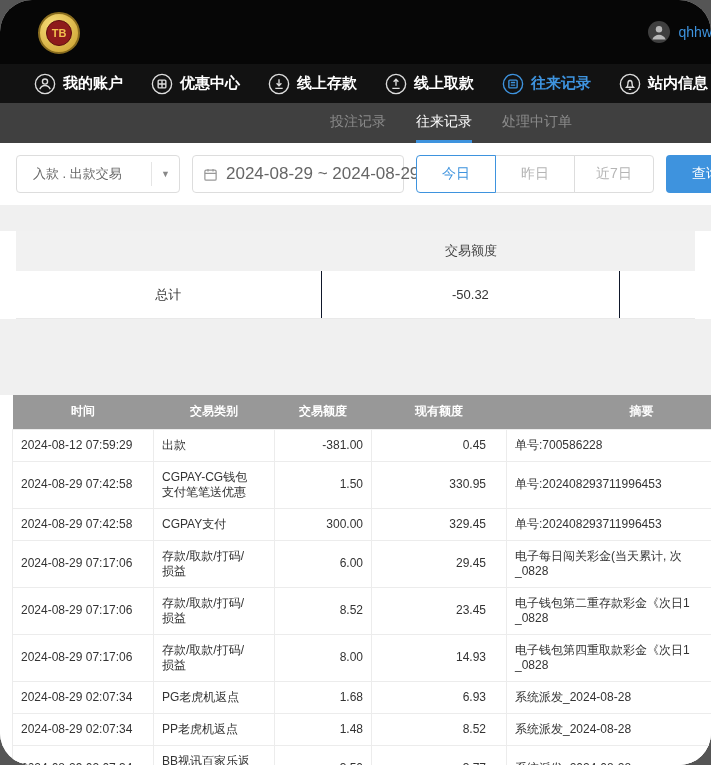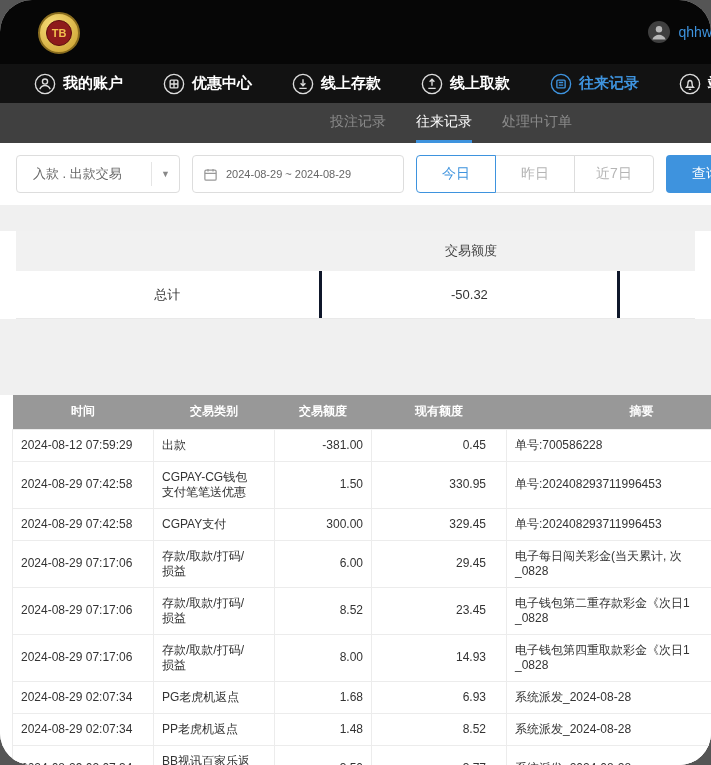--- a/index.html
+++ b/index.html
@@ -18,56 +18,56 @@
   .logo-circle{width:42px;height:42px;border-radius:50%;background:radial-gradient(circle at 35% 30%,#f8dd78,#c99e2c);border:2px solid #8a6d1f;display:flex;align-items:center;justify-content:center;margin-top:2px;}
   .logo-inner{width:26px;height:26px;border-radius:50%;background:#8e1b1b;border:1px solid #5e0f0f;color:var(--gold);font-size:11px;font-weight:bold;display:flex;align-items:center;justify-content:center;}
   .brand-text{display:flex;flex-direction:column;}
   .brand-title{font-size:27px;font-weight:bold;color:var(--gold);letter-spacing:2px;line-height:30px;
     text-shadow:1px 0 #7e1414,-1px 0 #7e1414,0 1px #7e1414,0 -1px #7e1414,1px 1px #7e1414,-1px -1px #7e1414,1px -1px #7e1414,-1px 1px #7e1414;}
   .brand-badge{background:var(--brand-red);color:var(--gold);font-size:8px;font-weight:bold;letter-spacing:6px;padding:2px 4px 2px 10px;border-radius:8px;margin-left:56px;margin-top:1px;white-space:nowrap;}
   .user-area{position:absolute;right:-8px;top:0;height:64px;display:flex;align-items:center;gap:8px;}
   .username{color:var(--accent);font-size:14px;white-space:nowrap;cursor:pointer;}
 
   
-  .mainnav{height:39px;background:#121212;display:flex;align-items:center;padding-left:34px;gap:40px;flex-shrink:0;overflow:hidden;}
+  .mainnav{height:39px;background:#121212;display:flex;align-items:center;padding-left:34px;gap:28px;flex-shrink:0;overflow:hidden;}
   .nav-item{display:flex;align-items:center;gap:7px;color:#fff;font-size:15px;font-weight:bold;flex-shrink:0;cursor:pointer;white-space:nowrap;}
   .nav-icon{width:22px;height:22px;color:#ddd;display:inline-flex;}
   .nav-icon svg{width:22px;height:22px;}
   .nav-item.active{color:var(--accent);}
   .nav-item.active .nav-icon{color:var(--accent);}
 
   
   .subnav{height:40px;background:#404040;display:flex;padding-left:330px;gap:30px;flex-shrink:0;}
   .tab{line-height:37px;height:40px;font-size:14px;color:#8b8b8b;cursor:pointer;white-space:nowrap;}
   .tab.active{color:#fff;border-bottom:3px solid var(--accent);}
 
   
   .filters{height:62px;background:#fff;display:flex;align-items:center;padding:0 16px;gap:12px;flex-shrink:0;}
   .select{width:164px;height:38px;border:1px solid #ddd;border-radius:4px;background:#fff;display:flex;align-items:center;font-size:13px;color:#666;padding-left:16px;cursor:pointer;flex-shrink:0;}
   .caret-zone{margin-left:auto;width:28px;height:24px;display:flex;align-items:center;justify-content:center;border-left:1px solid #e5e5e5;color:#888;font-size:9px;}
-  .datebox{width:212px;height:38px;border:1px solid #ddd;border-radius:4px;background:#fff;display:flex;align-items:center;gap:8px;font-size:11px;color:#666;padding:0 10px;cursor:pointer;flex-shrink:0;white-space:nowrap;}
+  .datebox{width:212px;height:38px;border:1px solid #ddd;border-radius:4px;background:#fff;display:flex;align-items:center;gap:8px;font-size:17px;color:#666;padding:0 10px;cursor:pointer;flex-shrink:0;white-space:nowrap;}
   .cal-icon{display:inline-flex;color:#999;}
   .quick{display:flex;flex-shrink:0;}
   .qbtn{width:80px;height:38px;border:1px solid #ddd;background:#fff;color:#b5b5b5;font-size:14px;cursor:pointer;position:relative;}
   .qbtn + .qbtn{margin-left:-1px;}
   .qbtn:first-child{border-radius:4px 0 0 4px;}
   .qbtn:last-child{border-radius:0 4px 4px 0;}
   .qbtn.active{border-color:var(--accent);color:var(--accent);z-index:1;}
   .search-btn{width:80px;height:38px;background:var(--accent);color:#fff;font-size:14px;border:none;border-radius:4px;cursor:pointer;flex-shrink:0;}
 
   .gap1{height:26px;background:#f0f0f0;flex-shrink:0;}
   .gap2{height:76px;background:#f0f0f0;flex-shrink:0;}
 
   
   .summary{background:#fff;padding:0 16px;flex-shrink:0;}
   .summary-header{display:grid;grid-template-columns:45% 44% 11%;height:40px;background:#f1f1f1;font-size:13px;color:#444;}
   .summary-header div{display:flex;align-items:center;justify-content:center;}
   .summary-row{display:grid;grid-template-columns:45% 44% 11%;height:48px;background:#fff;border-bottom:1px solid #e9e9e9;font-size:13px;color:#333;}
   .summary-row div{display:flex;align-items:center;justify-content:center;}
-  .summary-row .sc1,.summary-row .sc2{border-right:3px solid #0f172a;}
+  .summary-row .sc1,.summary-row .sc2{border-right:1px solid #0f172a;}
 
   
   .table-wrap{background:#fff;flex:1;padding-left:12px;overflow:hidden;}
   table{border-collapse:collapse;table-layout:fixed;width:764px;font-size:12px;}
   thead th{background:var(--table-header-bg);color:#fff;font-weight:bold;height:34px;font-size:12px;text-align:center;padding:0;}
   td{border:1px solid #ececec;color:#333;padding:8px;line-height:15px;vertical-align:middle;background:#fff;}
   td.c0{white-space:nowrap;padding:8px 4px 8px 8px;}
   td.c1{white-space:pre-wrap;word-break:break-all;}
   td.c2{text-align:right;}
   td.c3{text-align:right;padding-right:20px;}

